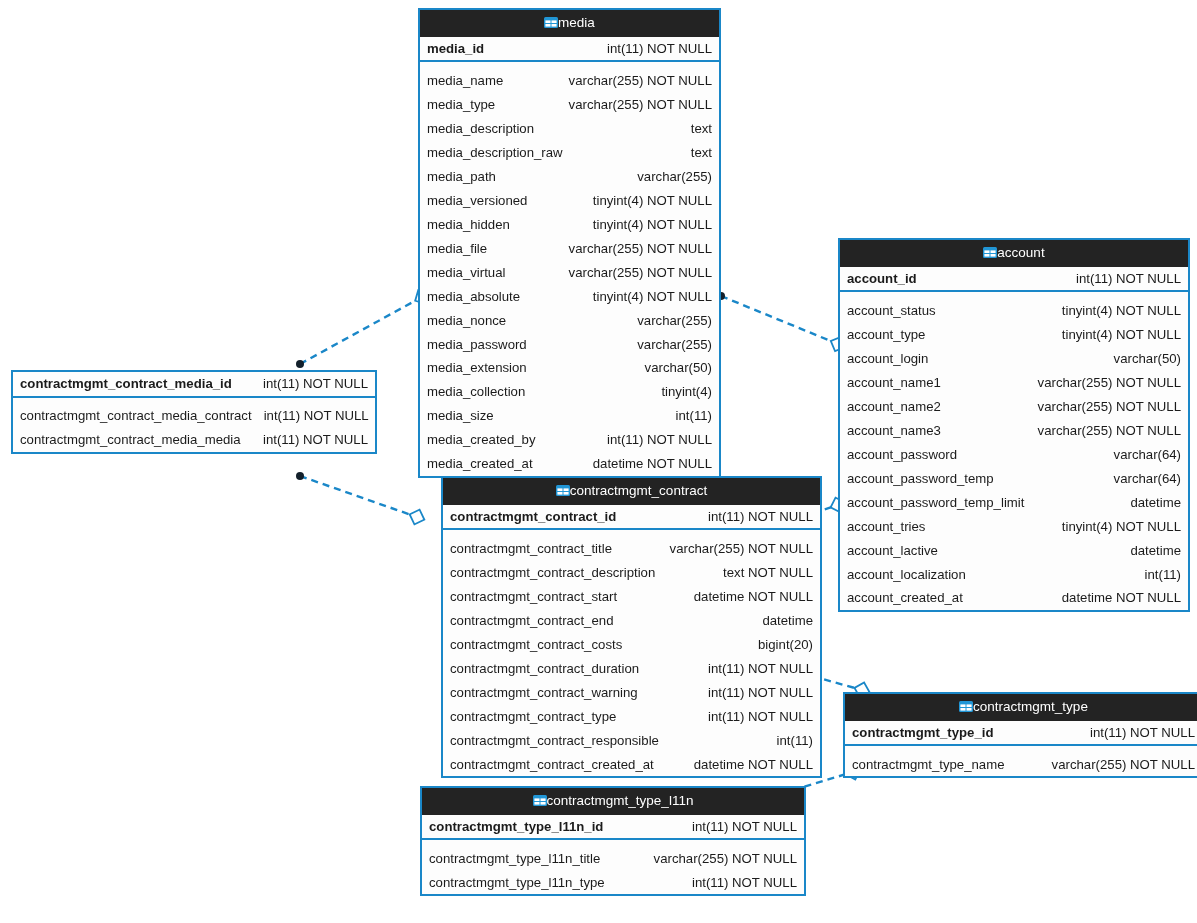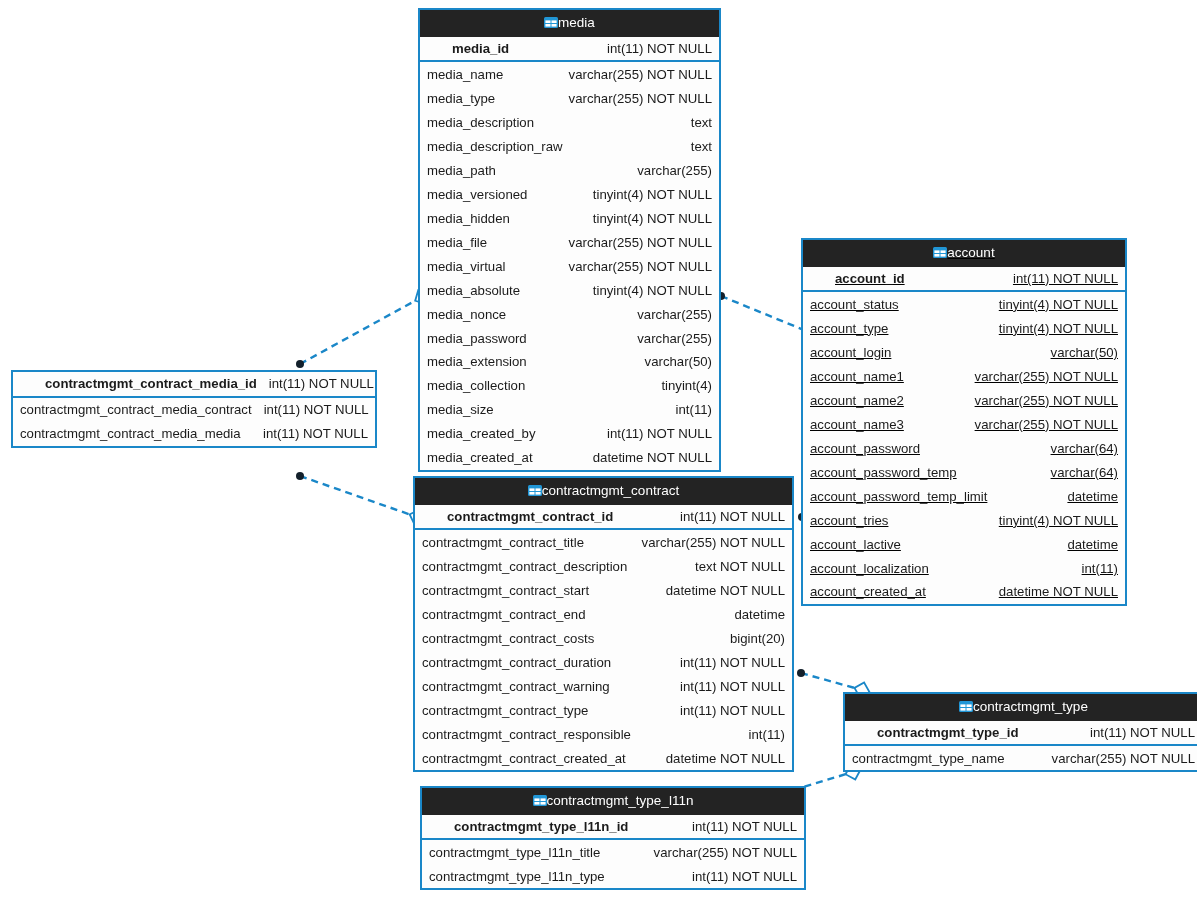--- a/index.html
+++ b/index.html
@@ -65,27 +65,27 @@
     justify-content: space-between;
     align-items: baseline;
     font-size: 13.2px;
     line-height: 1;
     padding: 5.2px 7px 5.6px 7px;
     color: #1b1b1b;
     white-space: nowrap;
   }
   .field .fname { text-align: left; }
   .field .ftype { text-align: center; padding-left: 12px; }
-  .pk-row .field .fname { font-weight: bold; margin-left: 25px; }
-  .body-rows { padding-top: 0; }
+  .pk-row .field .fname { font-weight: bold; }
+  .body-rows { padding-top: 6px; }
 
   
   #ent-media            { left: 418px;  top: 8px;   width: 303px; }
-  #ent-account          { left: 801px;  top: 238px; width: 326px; text-decoration: underline; }
-  #ent-contract         { left: 413px;  top: 476px; width: 381px; }
+  #ent-account          { left: 838px;  top: 238px; width: 352px; }
+  #ent-contract         { left: 441px;  top: 476px; width: 381px; }
   #ent-contract-media   { left: 11px;   top: 370px; width: 366px; }
   #ent-type             { left: 843px;  top: 692px; width: 361px; }
   #ent-type-l11n        { left: 420px;  top: 786px; width: 386px; }
 </style>
 </head>
 <body>
 
 <div id="canvas">
 
   <svg id="edges" width="1197" height="923" viewBox="0 0 1197 923" xmlns="http://www.w3.org/2000/svg">

